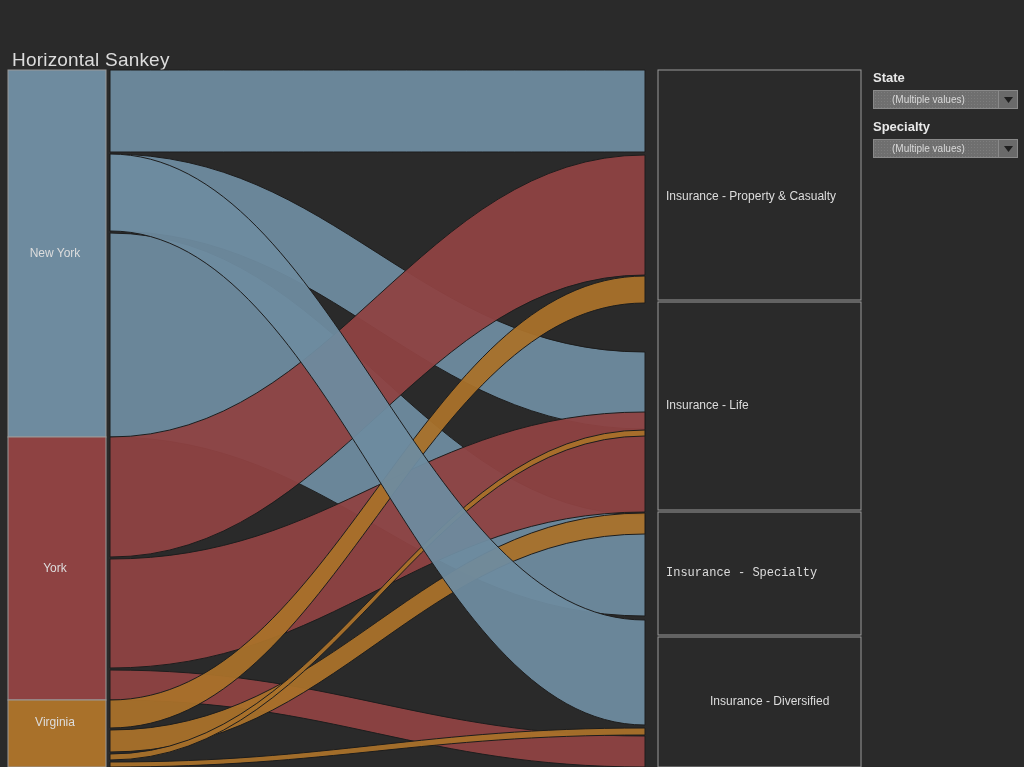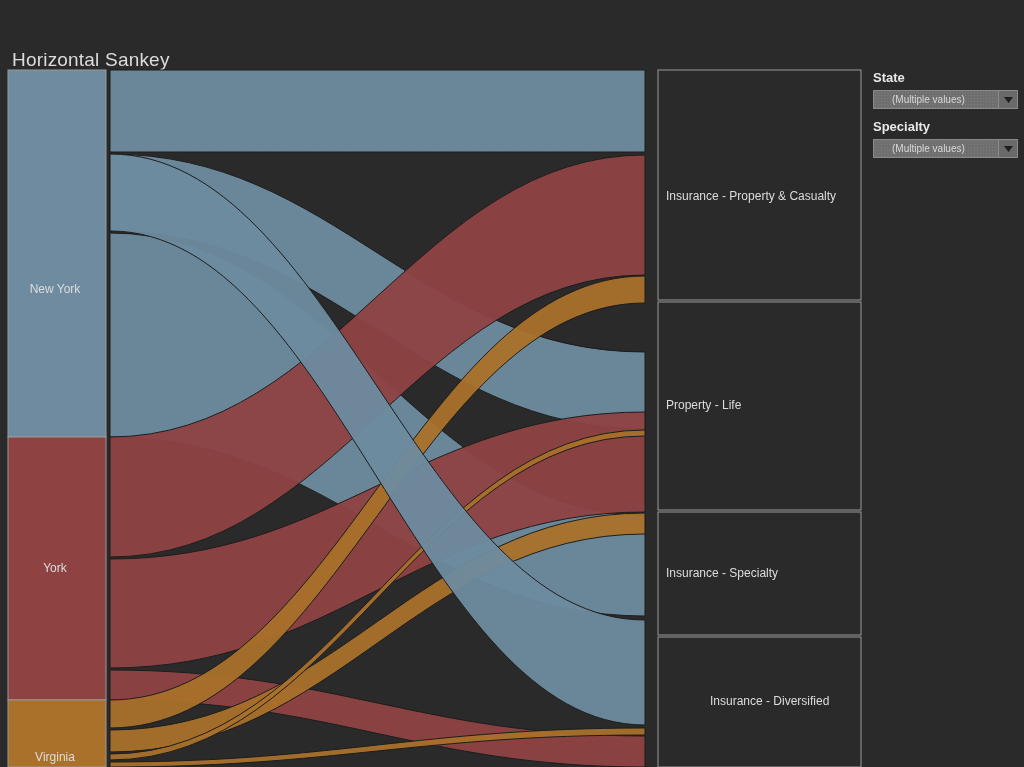--- a/index.html
+++ b/index.html
@@ -136,26 +136,26 @@
           <rect x="8" y="640" width="98" height="67" fill="#a9712a" stroke="#9a9a9a" stroke-width="1"></rect>
         </g>
       <g id="tgtNodesGroup">
           <rect x="658" y="10" width="203" height="230" fill="#2a2a2a" stroke="#9a9a9a" stroke-width="1"></rect>
           <rect x="658" y="242" width="203" height="208" fill="#2a2a2a" stroke="#9a9a9a" stroke-width="1"></rect>
           <rect x="658" y="452" width="203" height="123" fill="#2a2a2a" stroke="#9a9a9a" stroke-width="1"></rect>
           <rect x="658" y="577" width="203" height="130" fill="#2a2a2a" stroke="#9a9a9a" stroke-width="1"></rect>
         </g>
     </svg>
     <div id="labelLayer">
-        <div class="node-label src-label" style="top: 185.5px; margin-top: 36px;">New York</div>
+        <div class="node-label src-label" style="top: 185.5px;">New York</div>
         <div class="node-label src-label" style="top: 500.5px;">York</div>
-        <div class="node-label src-label" style="top: 690px;">Virginia</div>
+        <div class="node-label src-label" style="top: 655px;">Virginia</div>
         <div class="node-label tgt-label" style="top: 129px;">Insurance - Property &amp; Casualty</div>
-        <div class="node-label tgt-label" style="top: 338px;">Property - Life</div>
-        <div class="node-label tgt-label" style="top: 505.5px;">Insurance - Specialty</div>
+        <div class="node-label tgt-label" style="top: 338px;">Insurance - Life</div>
+        <div class="node-label tgt-label" style="top: 505.5px; font-family: Liberation Mono, monospace;">Insurance - Specialty</div>
         <div class="node-label tgt-label" style="top: 634px; margin-left: 44px;">Insurance - Diversified</div>
       </div>
   </div>
 
   <div id="filterPanel">
 
     <div class="filter-block">
       <div class="filter-title">State</div>
       <div class="filter-control">
         <div class="filter-value">(Multiple values)</div>

